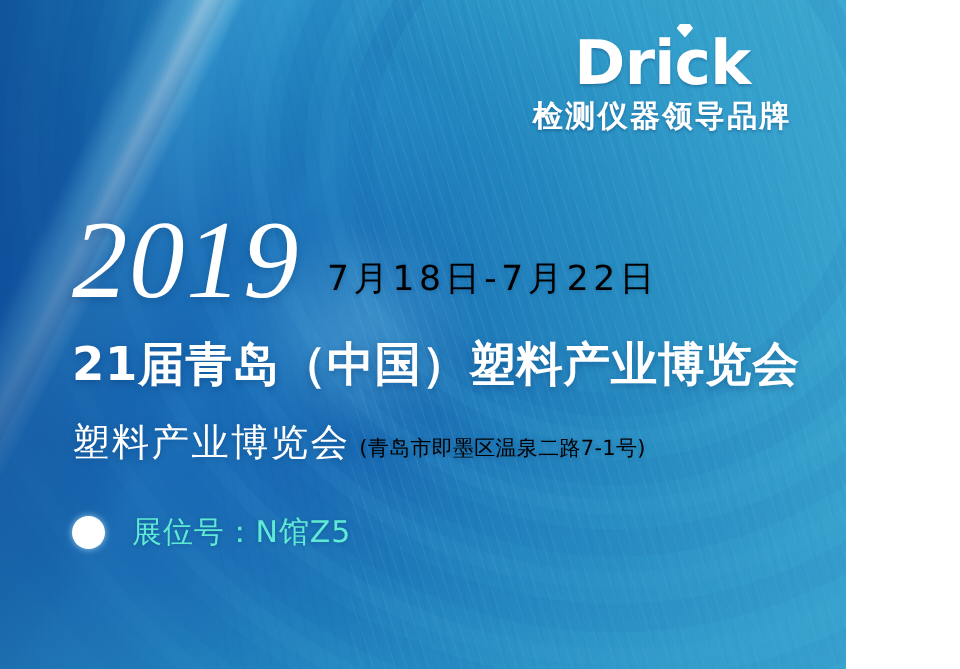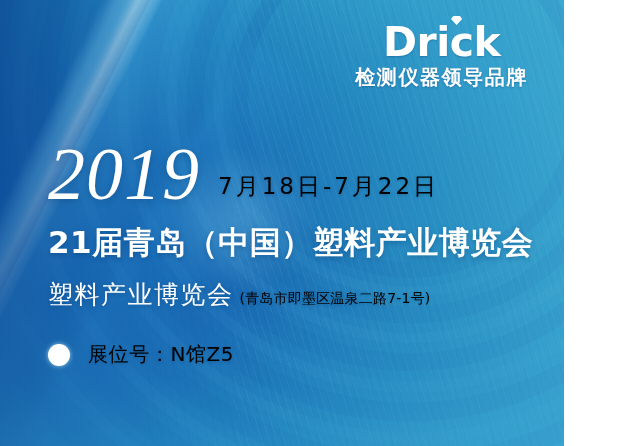--- a/index.html
+++ b/index.html
@@ -248,21 +248,21 @@
     border-radius: 50%;
     background: #ffffff;
     box-shadow: 0 0 5px rgba(200,240,255,0.75);
     flex: none;
   }
   .booth-text {
     margin-left: 18px;
     font-family: "DejaVu Sans", "Liberation Sans", sans-serif;
     font-size: 20px;
     letter-spacing: 0.6px;
-    color: #000000;
+    color: #5eead4;
     text-shadow: 0 1px 3px rgba(0,45,95,0.28);
   }
 </style>
 </head>
 <body>
 
 <div id="banner">
 
   <div class="bg-base"></div>
 

